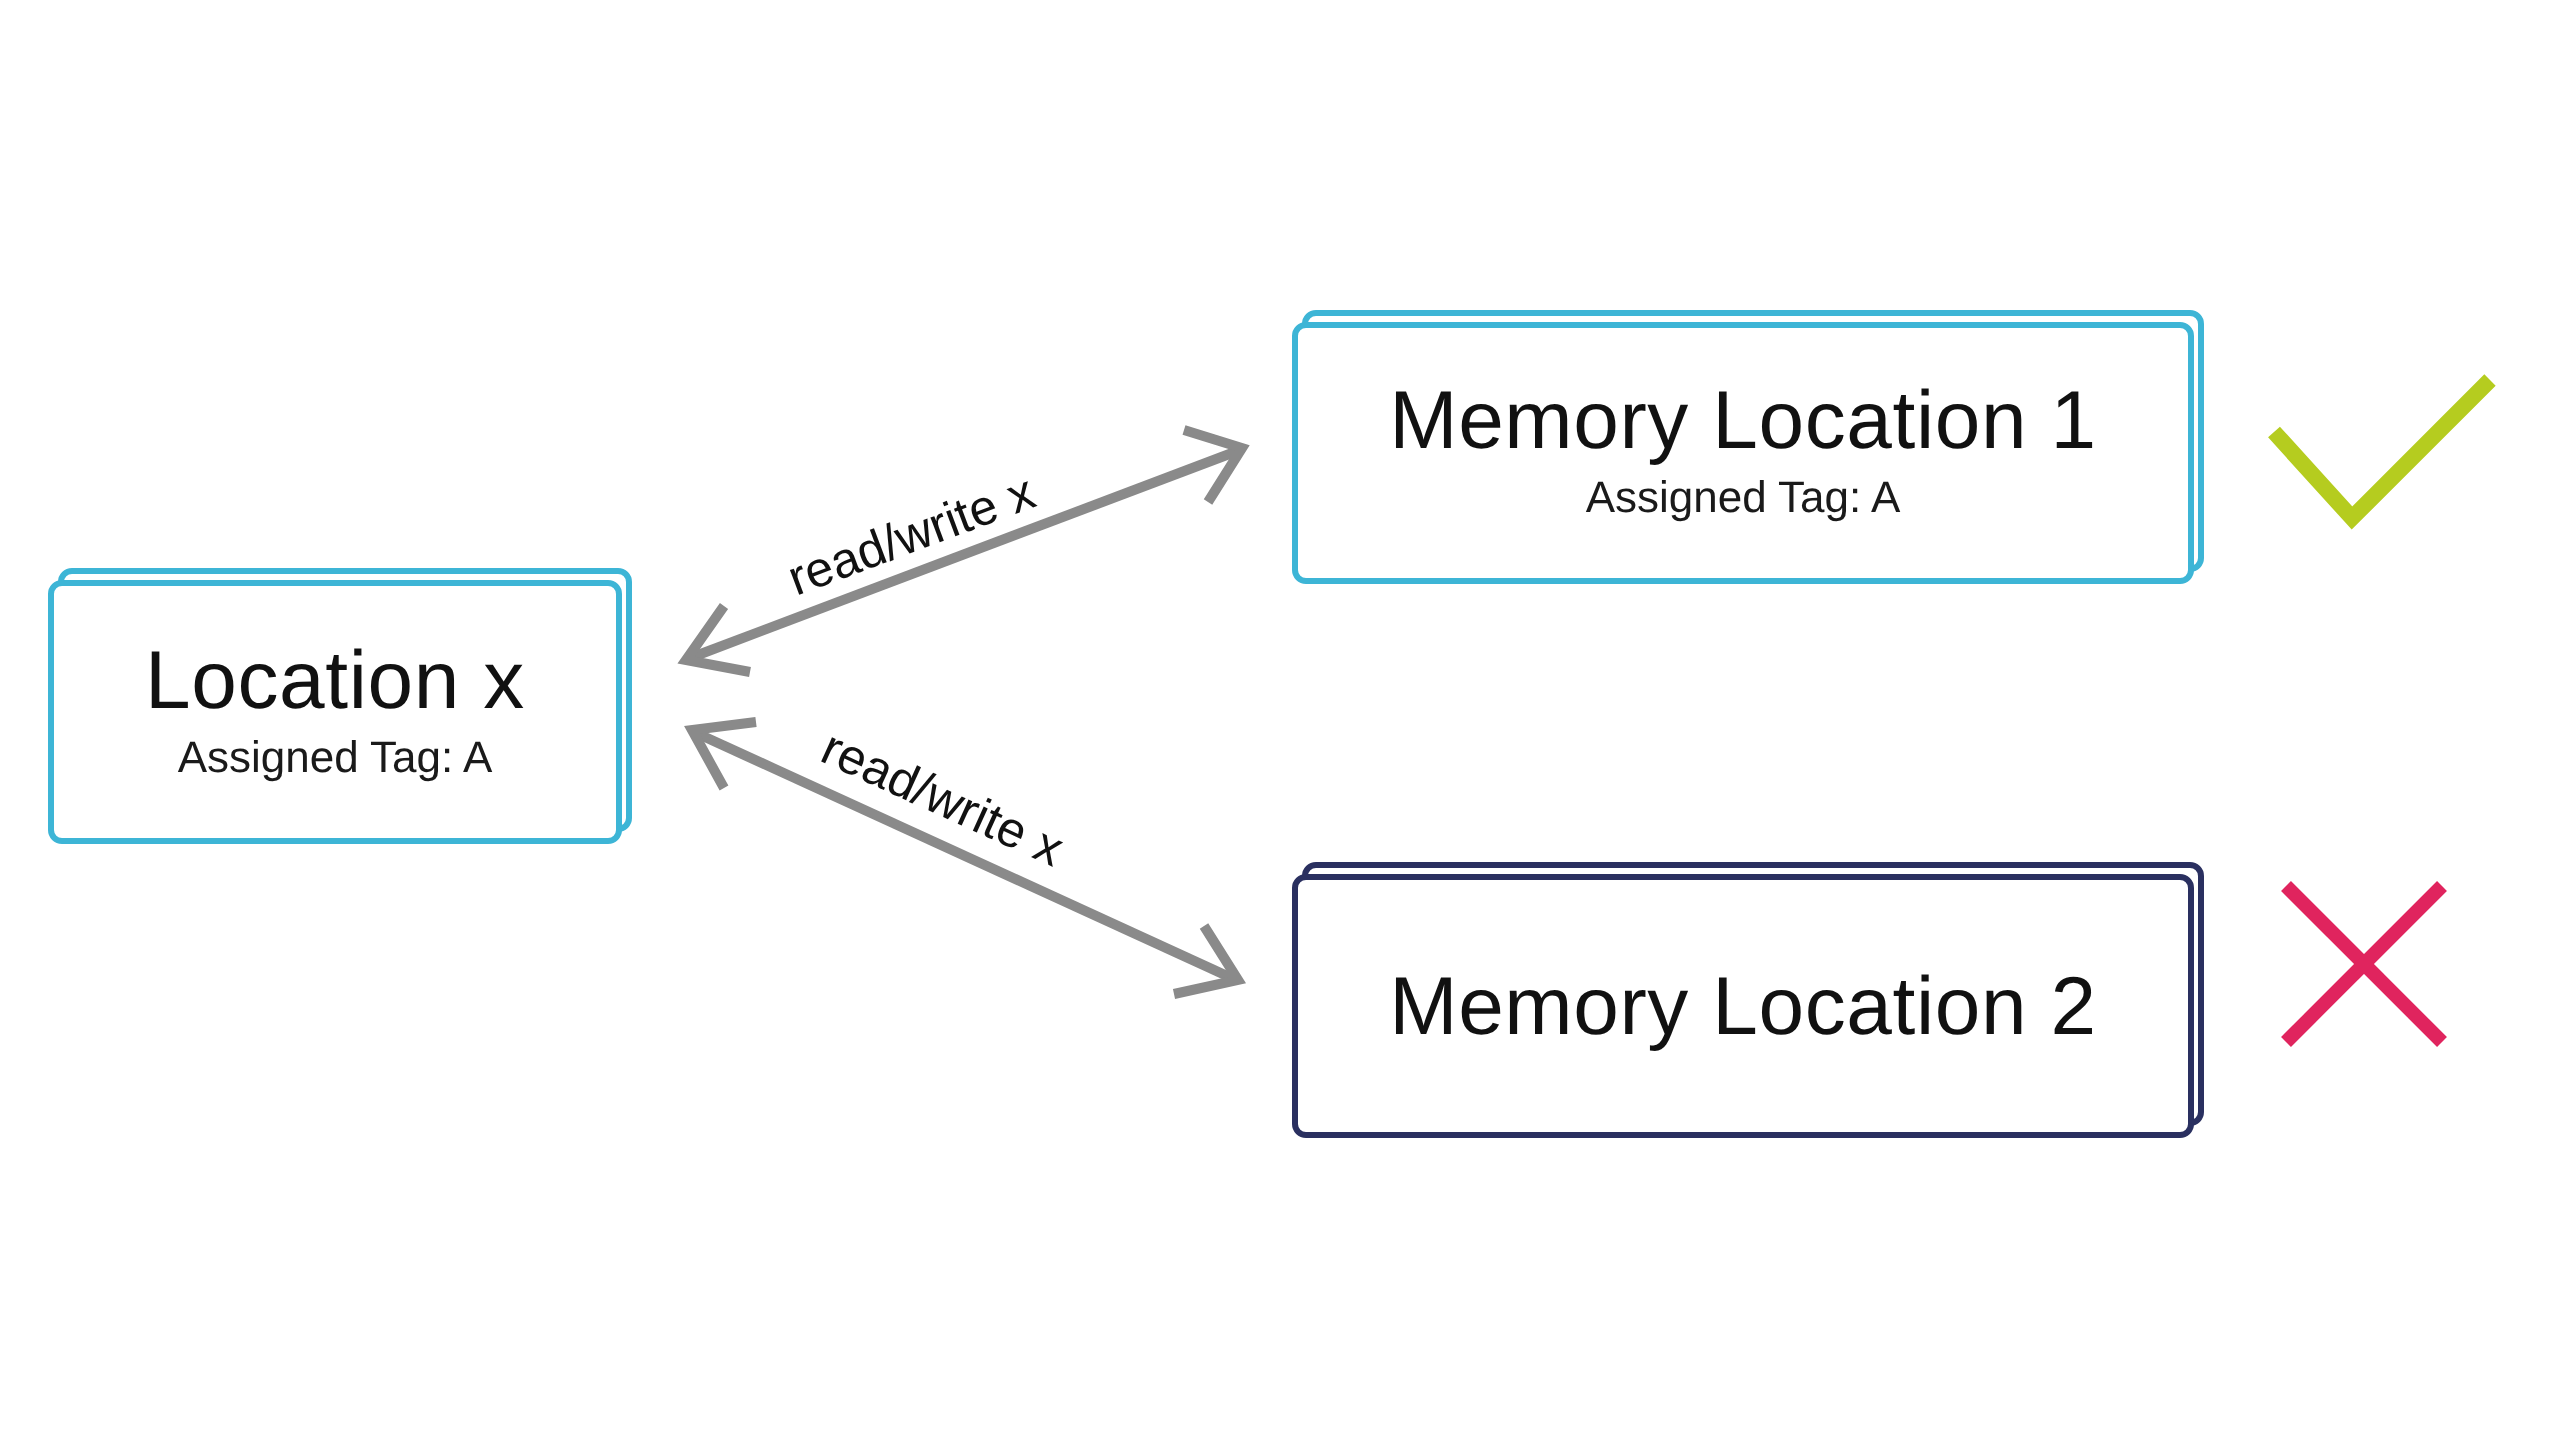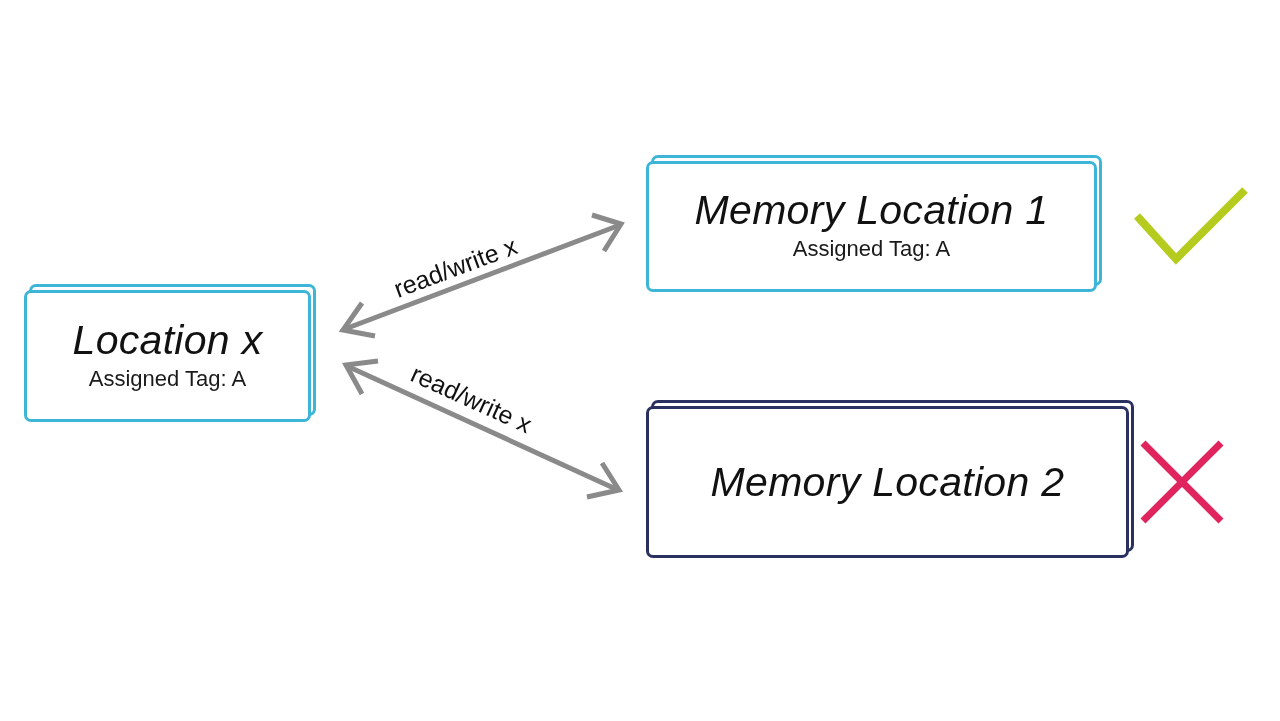--- a/index.html
+++ b/index.html
@@ -6,27 +6,27 @@
     body { width: 1280px; height: 721px; position: relative; overflow: hidden;
            font-family: "Liberation Sans", "DejaVu Sans", sans-serif; color: #111111; }
     .node { position: absolute; }
     .node .back, .node .front {
       position: absolute; box-sizing: border-box; border-width: 3px; border-style: solid;
       border-radius: 7px; background: #ffffff;
     }
     .node .back { left: 5px; top: -6px; right: -5px; bottom: 6px; }
     .node .front { left: 0; top: 0; right: 0; bottom: 0;
       display: flex; flex-direction: column; align-items: center; justify-content: center; }
-    .node .title { font-size: 41px; line-height: 44px; letter-spacing: 0.3px; font-style: italic; }
+    .node .title { font-size: 41px; line-height: 44px; letter-spacing: 0.3px; }
     .node .tag { font-size: 22px; line-height: 32px; margin-top: 1px; color: #1a1a1a; }
     .cyan .back, .cyan .front { border-color: #3db5d6; }
     .navy .back, .navy .front { border-color: #2a3060; }
     #var-node { left: 24px; top: 290px; width: 287px; height: 132px; }
     #mem1-node { left: 646px; top: 161px; width: 451px; height: 131px; }
-    #mem2-node { left: 646px; top: 406px; width: 451px; height: 152px; padding-left: 32px; }
+    #mem2-node { left: 646px; top: 437px; width: 451px; height: 132px; }
     svg#overlay { position: absolute; left: 0; top: 0; }
     .edge-label { font-family: "Liberation Sans", "DejaVu Sans", sans-serif; font-size: 25px; fill: #111111; }
   </style>
 </head>
 <body>
 
 <div class="node cyan" id="var-node">
   <div class="back" style="border-color: rgb(61, 181, 214);"></div>
   <div class="front" style="border-color: rgb(61, 181, 214);">
     <div class="title">Location x</div>

